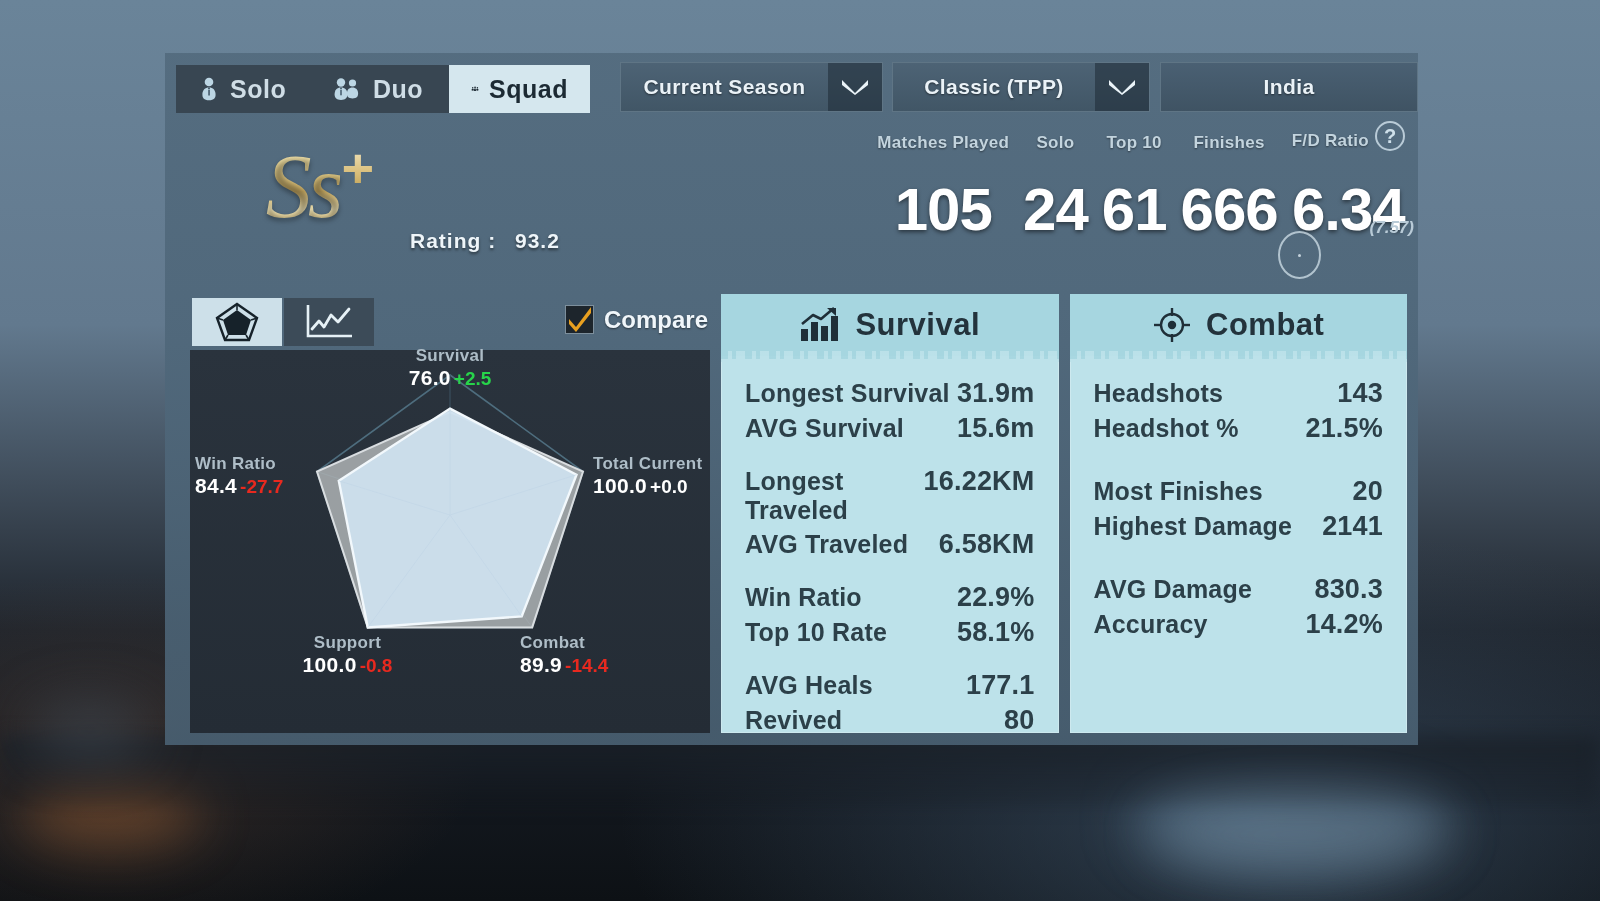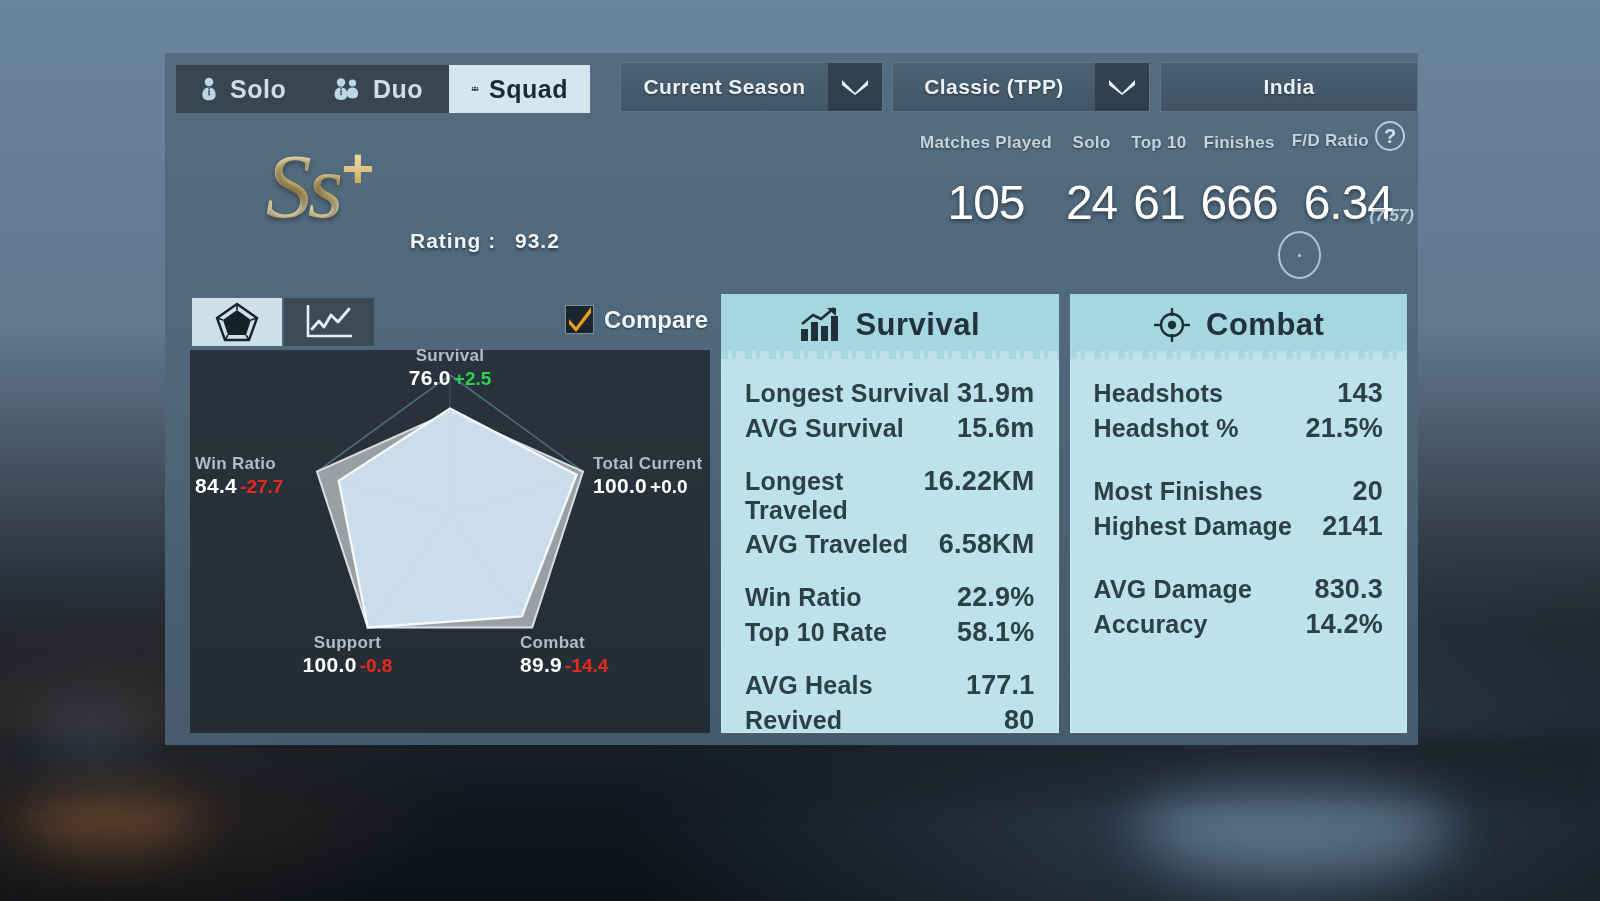--- a/index.html
+++ b/index.html
@@ -91,21 +91,21 @@
     letter-spacing: 1px; text-shadow: 0 2px 3px rgba(0,0,0,.5);
   }
   #stat-strip { position: absolute; right: 6px; top: 0; display: flex; align-items: flex-end; }
   .stat-col { display: flex; flex-direction: column; align-items: center; padding: 0 7px; }
   .stat-col .s-label {
     color: #c3d4de; font-size: 17px; font-weight: 700; font-stretch: condensed;
     letter-spacing: .3px; margin-top: 8px; white-space: nowrap;
     text-shadow: 0 1px 2px rgba(0,0,0,.45);
   }
   .stat-col .s-value {
-    color: #ffffff; font-size: 48px; font-weight: 400; font-stretch: condensed;
+    color: #ffffff; font-size: 60px; font-weight: 700; font-stretch: condensed;
     line-height: 1.02; letter-spacing: -1px; margin-top: 26px;
     text-shadow: 0 2px 4px rgba(0,0,0,.5);
     text-align: center;
   }
   #col-fd { position: relative; }
   #fd-sub {
     position: absolute; right: -2px; bottom: 2px;
     color: #b9cbd7; font-size: 17px; font-style: italic; font-weight: 700;
   }
   #help-badge {

